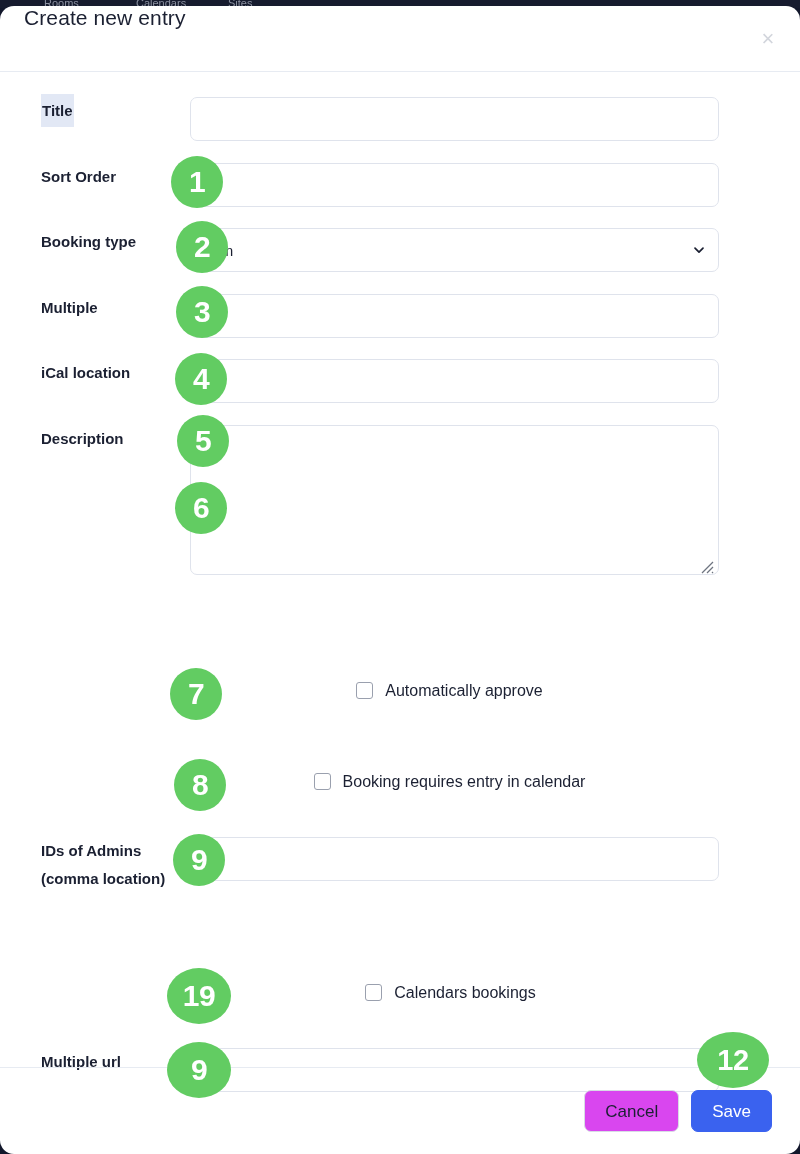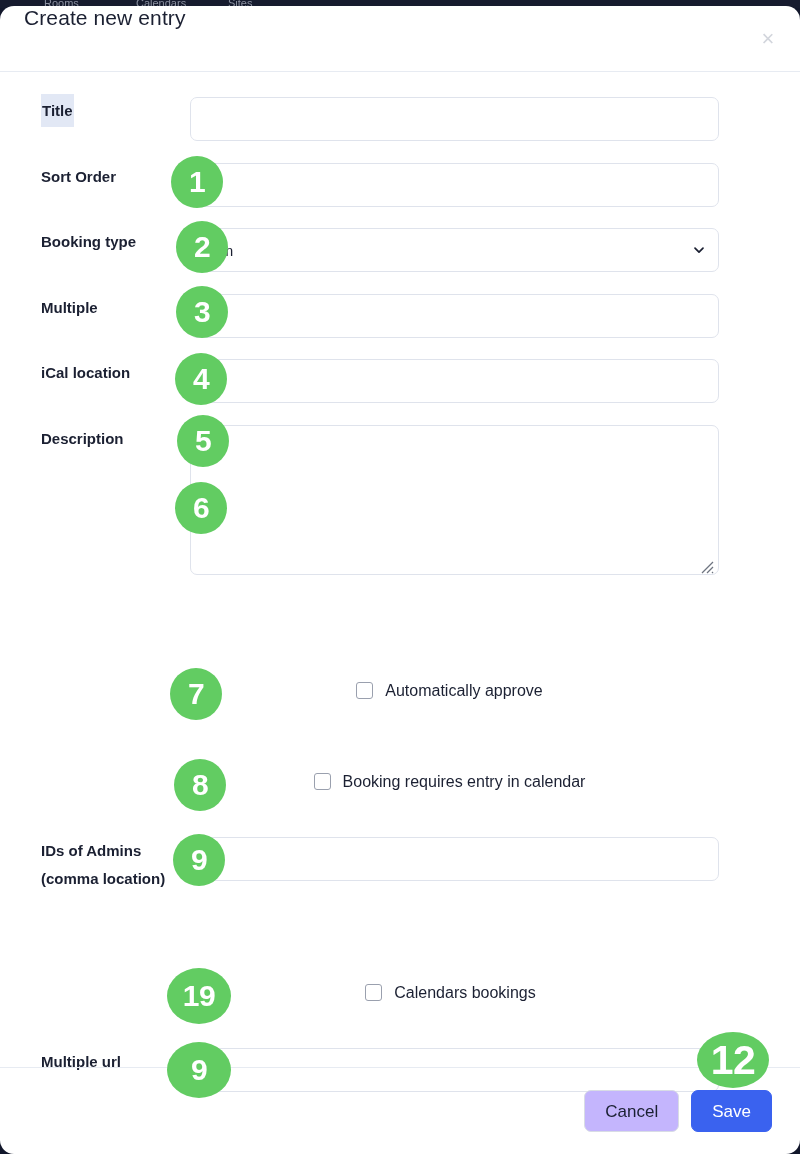--- a/index.html
+++ b/index.html
@@ -148,42 +148,42 @@
     color: #ffffff;
     border-radius: 50%;
     display: flex; align-items: center; justify-content: center;
     font-weight: bold;
     letter-spacing: -0.5px;
     z-index: 40;
     font-family: "Liberation Sans", sans-serif;
   }
   .badge.w1 { width: 52px; height: 52px; font-size: 30px; }
   .badge.w2 { width: 64px; height: 56px; font-size: 30px; border-radius: 50%; }
-  .badge.big { width: 72px; height: 56px; font-size: 41px; border-radius: 50%; }
+  .badge.big { width: 72px; height: 56px; font-size: 29px; border-radius: 50%; }
 
   
   .modal-footer {
     position: relative;
     height: 87px;
     border-top: 1px solid #e7ebf2;
     display: flex; align-items: center; justify-content: flex-end;
     padding-right: 28px;
     gap: 12px;
   }
   .btn {
     font-size: 17px;
     border-radius: 7px;
     padding: 0 20px;
     height: 42px;
     cursor: pointer;
     font-family: "Liberation Sans", sans-serif;
     line-height: 1;
   }
   .btn-cancel {
-    background: #c4b5fd;
+    background: #d946ef;
     border: 1px solid #d8dce5;
     color: #1b2032;
   }
   .btn-save {
     background: #3a62ef;
     border: 1px solid #3a62ef;
     color: #ffffff;
   }
 </style>
 </head>

